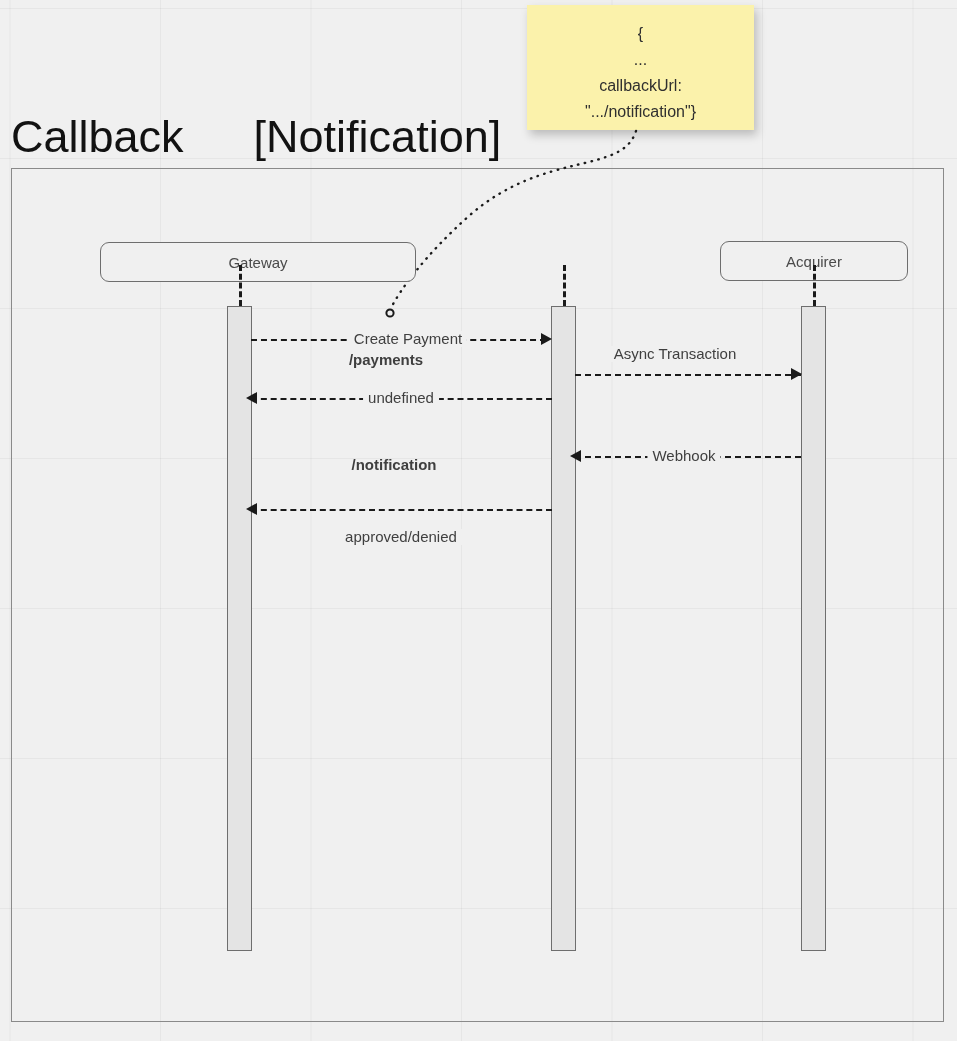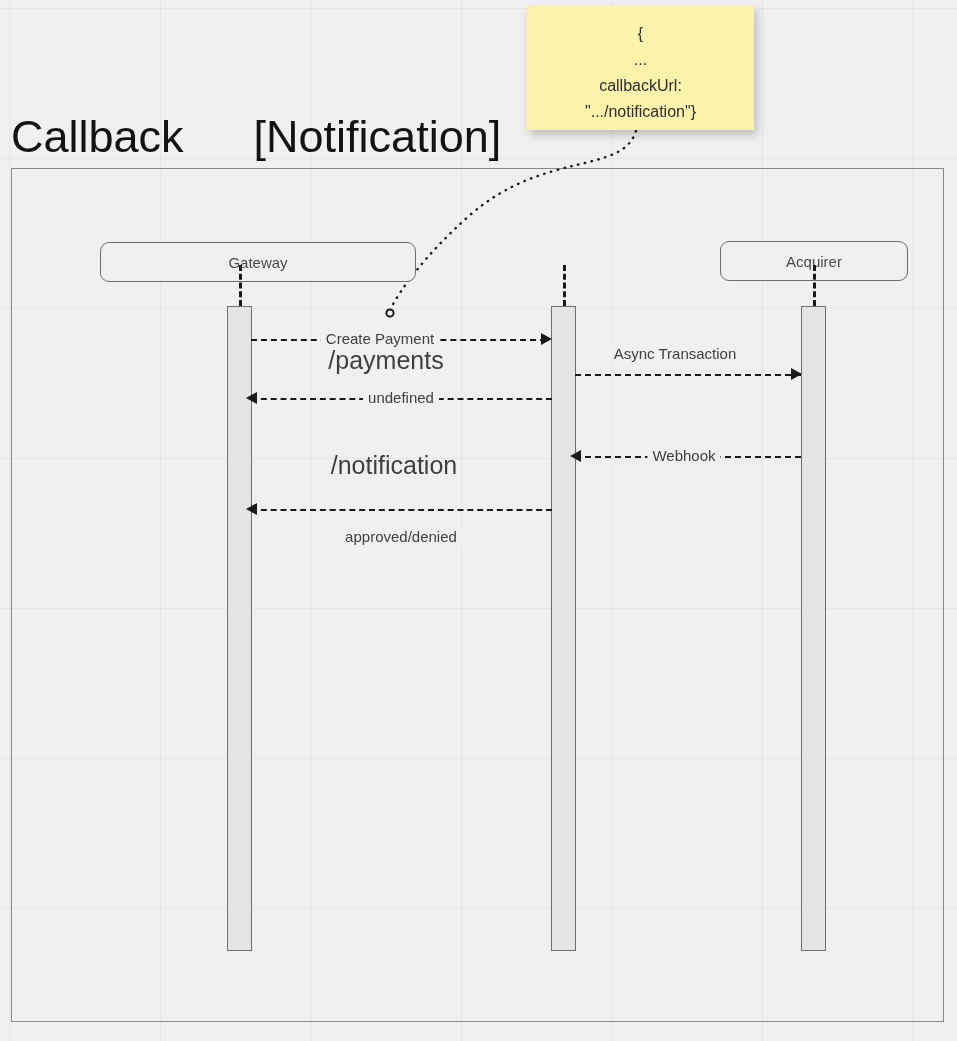--- a/index.html
+++ b/index.html
@@ -94,25 +94,26 @@
     font-size: 15px;
     color: #3f3f3f;
     background: #f0f0f0;
     padding: 0 5px;
     white-space: nowrap;
     transform: translate(-50%, -50%);
     line-height: 16px;
   }
   .msg-sub {
     position: absolute;
-    font-size: 25px;
+    font-size: 15px;
     color: #3f3f3f;
     white-space: nowrap;
     transform: translateX(-50%);
     line-height: 24px;
+    font-weight: bold;
   }
   .arrowhead {
     position: absolute;
     width: 0; height: 0;
     border-top: 6px solid transparent;
     border-bottom: 6px solid transparent;
   }
   .arrow-right { border-left: 11px solid #1a1a1a; }
   .arrow-left  { border-right: 11px solid #1a1a1a; }
 
@@ -174,21 +175,21 @@
   <div class="activation" style="left:551px; top:306px; height:645px;"></div>
 
   <div class="participant" style="left:720px; top:224px; width:188px;margin-top:17px;">
     <span class="participant-label">Acquirer</span>
   </div>
   <div class="lifeline" style="left:813px; top:265px; height:41px;"></div>
   <div class="activation" style="left:801px; top:306px; height:645px;"></div>
 
   <div class="msg-line" style="left:251px; top:339px; width:295px;"></div>
   <div class="arrowhead arrow-right" style="left:541px; top:333px;"></div>
-  <div class="msg-label" style="left:380px; top:339px;">Create Payment</div>
+  <div class="msg-label" style="left:408px; top:339px;">Create Payment</div>
   <div class="msg-sub" style="left:386px; top:348px;">/payments</div>
 
   <div class="msg-line" style="left:575px; top:374px; width:226px;"></div>
   <div class="arrowhead arrow-right" style="left:791px; top:368px;"></div>
   <div class="msg-label" style="left:675px; top:354px;">Async Transaction</div>
 
   <div class="msg-line" style="left:251px; top:398px; width:301px;"></div>
   <div class="arrowhead arrow-left" style="left:246px; top:392px;"></div>
   <div class="msg-label" style="left:401px; top:398px;">undefined</div>
 

